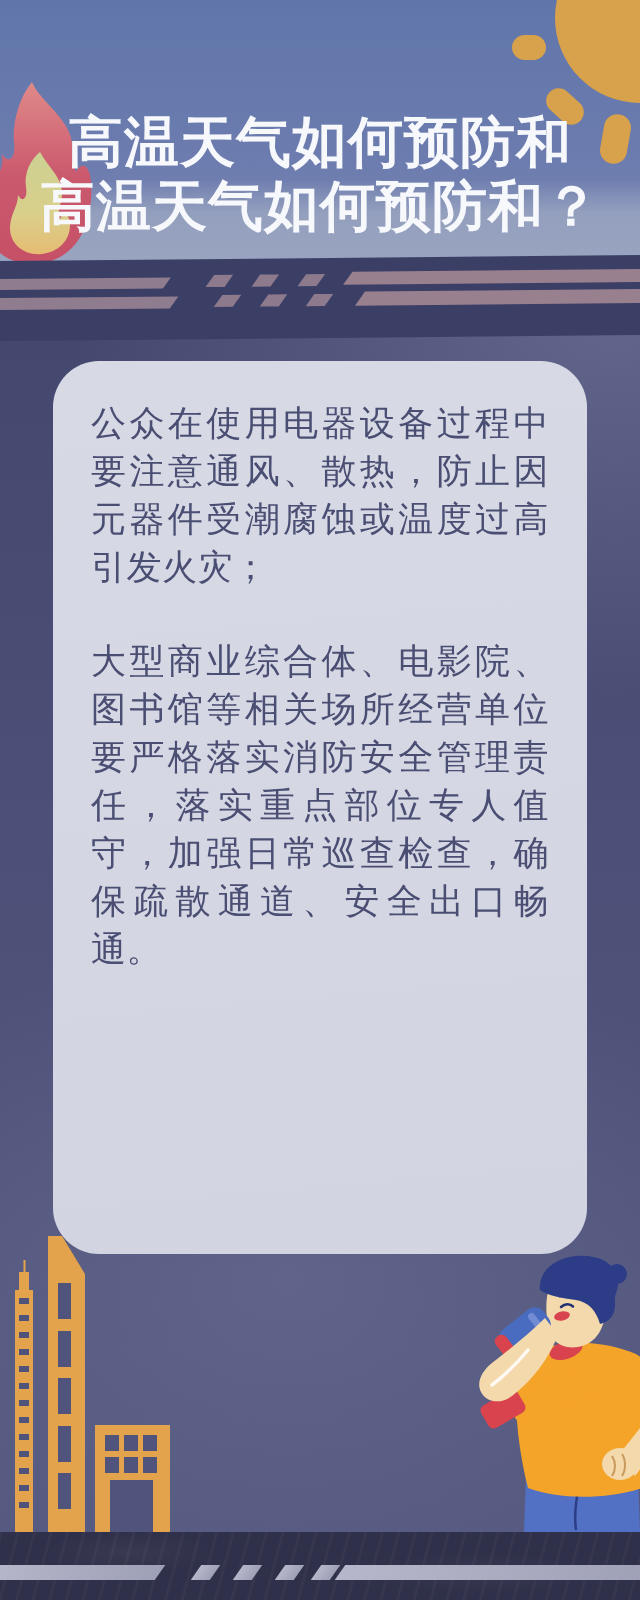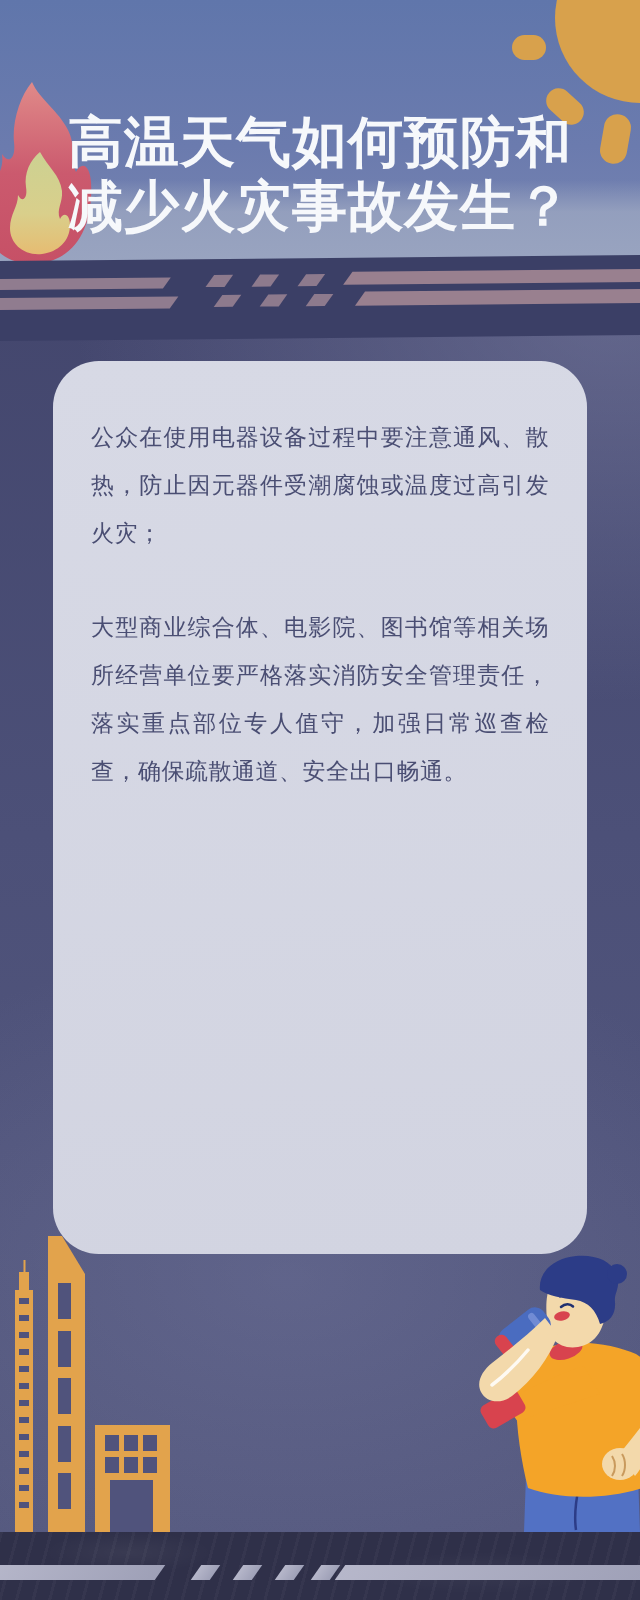--- a/index.html
+++ b/index.html
@@ -36,21 +36,21 @@
   .ray-c{left:602px;top:114px;width:27px;height:50px;transform:rotate(10deg);}
   
   .flame{left:-10px;top:80px;width:122px;height:186px;}
   
   .title{left:0;top:110px;width:640px;margin:0;text-align:center;
     font-size:55px;line-height:64px;font-weight:900;color:#f6f8fb;letter-spacing:1px;}
   .title span{display:block;}
   
   .card{left:53px;top:361px;width:534px;height:893px;border-radius:46px;
     background:linear-gradient(175deg,#d7d9e5 0%,#d2d4e1 100%);box-sizing:border-box;}
-  .card p{margin:16px 38px;font-size:23px;line-height:48px;letter-spacing:.5px;
+  .card p{margin:2px 38px;font-size:35px;line-height:48px;letter-spacing:.5px;
     color:#4a4e73;text-align:justify;}
   .card p.p1{padding-top:36px;}
   .card p.p2{margin-top:38px;}
   .card p.p3{margin-top:46px;}
   
   .buildings{left:0;top:1232px;width:176px;height:300px;}
   .person{left:448px;top:1250px;width:200px;height:282px;}
   
   .road{left:0;top:1532px;width:640px;height:68px;background:#2f3049;
     background-image:
@@ -105,21 +105,21 @@
     <div class="op-d" style="left:310px;top:16px;"></div>
     <div class="op-d" style="left:226px;top:36px;"></div>
     <div class="op-d" style="left:272px;top:36px;"></div>
     <div class="op-d" style="left:318px;top:36px;"></div>
     <div class="op-stripe op-r1"></div>
     <div class="op-stripe op-r2"></div>
   </div>
 
   <h1 class="abs title">
     <span>高温天气如何预防和</span>
-    <span>减少火灾事故发生？</span>
+    <span>高温天气如何预防和？</span>
   </h1>
 
   <div class="abs card">
     <p class="p1">公众在使用电器设备过程中要注意通风、散热，防止因元器件受潮腐蚀或温度过高引发火灾；</p>
     <p class="p3">大型商业综合体、电影院、图书馆等相关场所经营单位要严格落实消防安全管理责任，落实重点部位专人值守，加强日常巡查检查，确保疏散通道、安全出口畅通。</p>
   </div>
 
   <svg class="abs buildings" viewBox="0 0 176 300" aria-hidden="true">
     <g fill="#e2a34c">
       <rect x="23.5" y="28" width="2" height="16"></rect>

